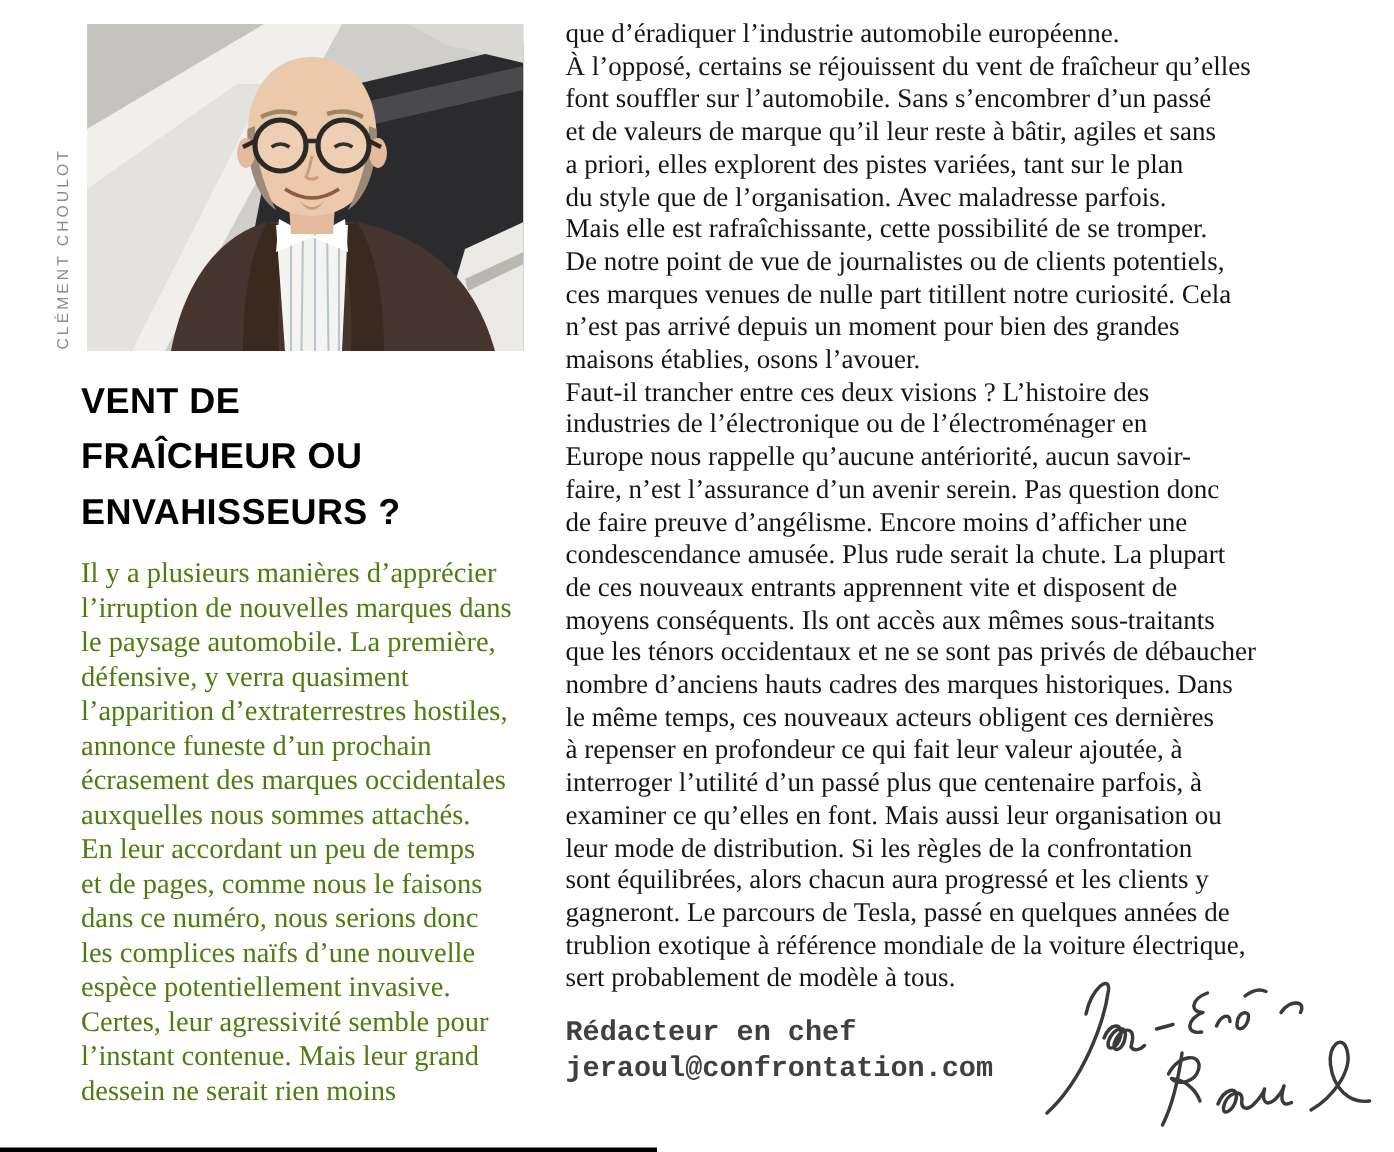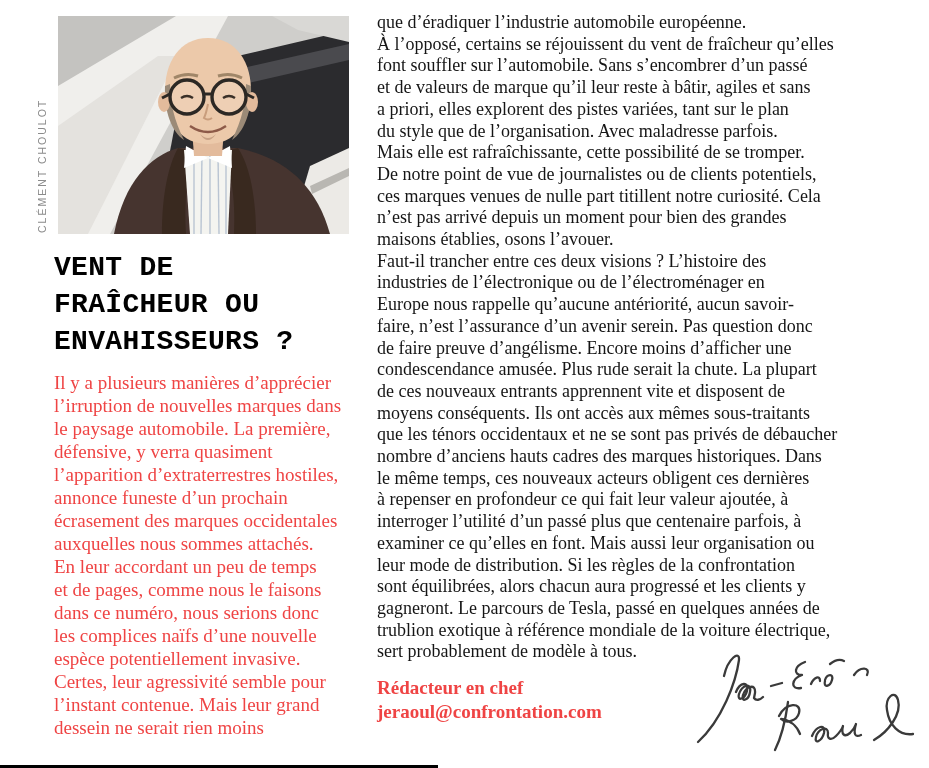--- a/index.html
+++ b/index.html
@@ -25,43 +25,44 @@
     transform-origin:0 0; transform:rotate(-90deg);
     font-family:"Liberation Sans", sans-serif;
     font-size:10.5px; letter-spacing:2px;
     color:#8b8b8b; white-space:nowrap;
   }
 
   
   .headline {
     position:absolute; left:54px; top:249px; width:320px;
     margin:0;
-    font-family:Liberation Mono, monospace;
-    font-weight:900; font-size:28px; line-height:37px;
+    font-family:Liberation Sans, sans-serif;
+    font-weight:900; font-size:24px; line-height:37px;
     letter-spacing:0.3px; color:#000;
     white-space:pre-line;
   }
 
   
   .col-left {
     position:absolute; left:54px; top:371px; width:330px;
     font-size:19px; line-height:23px;
-    white-space:pre-line; color:#ef4444;
+    white-space:pre-line; color:#4d7c0f;
   }
   .col-right {
     position:absolute; left:377px; top:12px; width:560px;
     font-size:18px; line-height:21.7px;
     white-space:pre-line; color:#151515;
   }
 
   
   .signoff {
     position:absolute; left:377px; top:676px;
     font-size:19px; line-height:24px; font-weight:bold;
-    color:#ef4444;
+    color:#404040;
+    font-family:Liberation Mono, monospace;
   }
   .signature {
     position:absolute; left:678px; top:642px;
     width:252px; height:126px;
   }
   .signature svg { display:block; width:100%; height:100%; }
 
   .bottom-rule {
     position:absolute; left:0; top:765px;
     width:438px; height:3px; background:#000;

